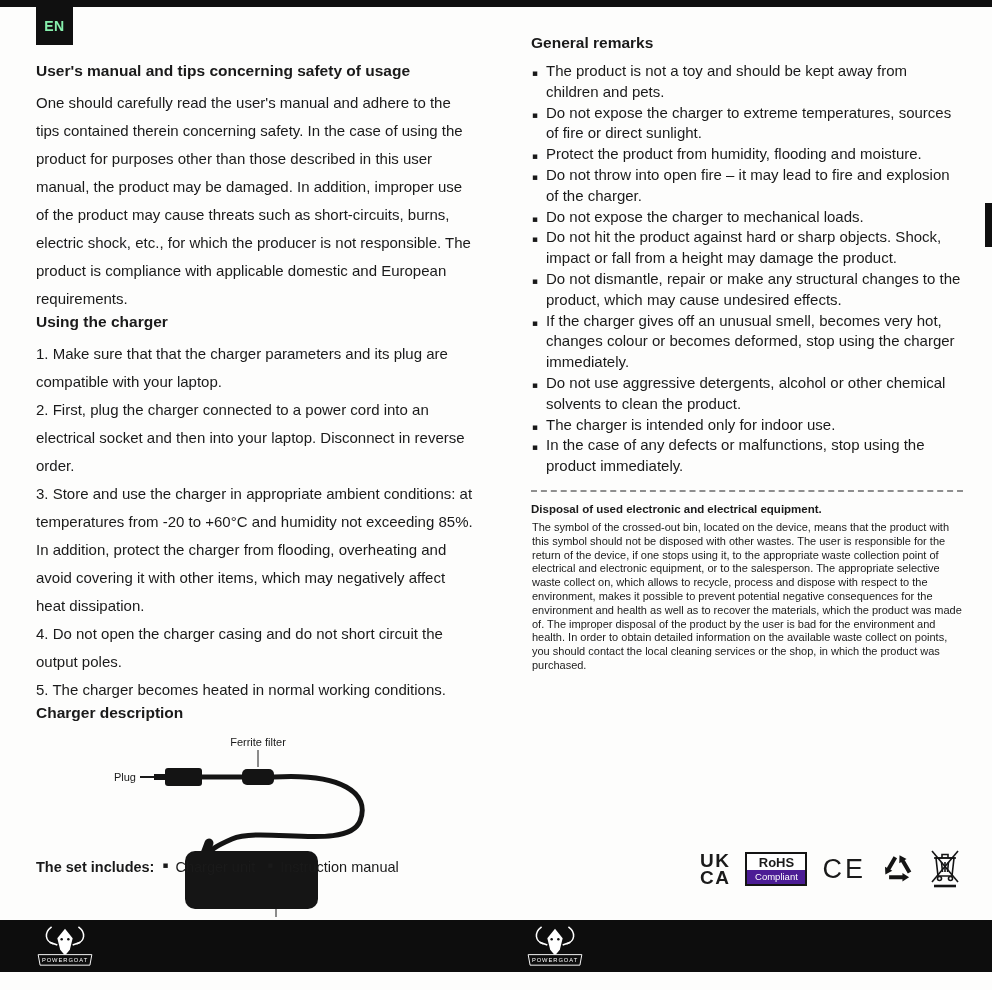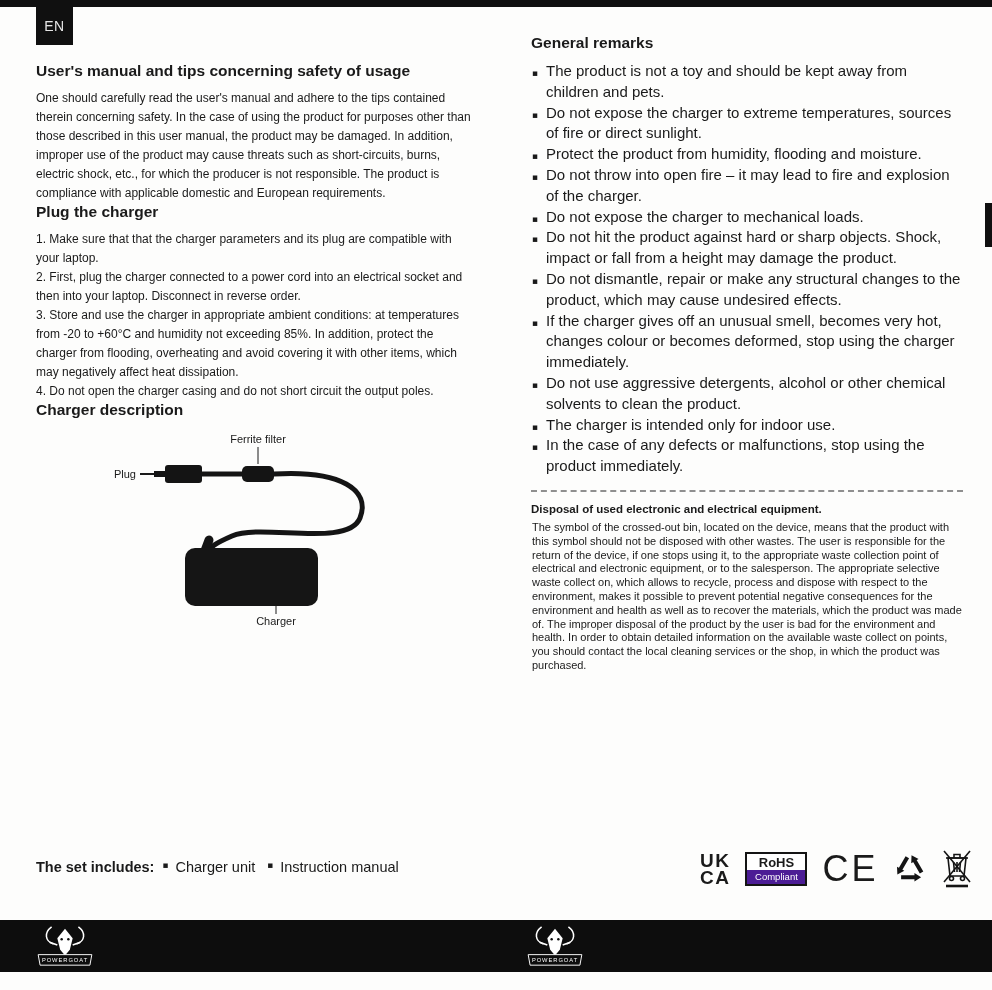--- a/index.html
+++ b/index.html
@@ -9,27 +9,27 @@
     position: relative;
     background: #fdfdfc;
     font-family: "Liberation Sans", sans-serif;
     color: #1a1a1a;
     overflow: hidden;
   }
   .top-strip { position:absolute; top:0; left:0; width:992px; height:7px; background:#101010; }
   .edge-mark { position:absolute; right:0; top:203px; width:7px; height:44px; background:#101010; }
   .lang-badge {
     position:absolute; left:36px; top:7px; width:37px; height:38px;
-    background:#101010; color:#e5e5e5; font-weight:400; font-size:14px;
+    background:#101010; color:#86efac; font-weight:700; font-size:14px;
     display:flex; align-items:center; justify-content:center; letter-spacing:.5px;
   }
   .col-left  { position:absolute; left:36px; top:62px; width:437px; }
   .col-right { position:absolute; left:531px; top:34px; width:432px; }
   h2.sec { font-size:15.5px; font-weight:700; margin:0 0 9px 0; }
-  p.body { font-size:12px; line-height:19px; margin:0; }
+  p.body { font-size:15px; line-height:28px; margin:0; }
   .safety-text { margin-bottom:13px; }
   .using-title { margin-top:14px; }
   .steps p { margin:0; }
   .charger-title { margin-top:15px; margin-bottom:2px; }
   .diagram { display:block; margin-top:4px; }
   .diagram text { font-family:"Liberation Sans", sans-serif; font-size:11px; fill:#1a1a1a; }
   .set-includes { position:absolute; left:36px; top:859px; font-size:14.5px; }
   .set-includes .lbl { font-weight:700; margin-right:8px; }
   .set-includes .itm { position:relative; padding-left:13px; margin-right:12px;margin-top:26px; }
   .set-includes .itm::before {
@@ -49,45 +49,46 @@
   .disposal-title { font-size:11.5px; font-weight:700; margin:11px 0 6px 0; }
   .disposal-text { font-size:11px; line-height:13.8px; margin:1px; }
   .badges {
     position:absolute; left:700px; top:845px; height:48px;
     display:flex; align-items:center; gap:15px;
   }
   .ukca { font-weight:700; font-size:19px; line-height:17px; letter-spacing:1.5px; }
   .rohs { border:2px solid #141414; width:62px; text-align:center; background:#fff; }
   .rohs-top { font-weight:700; font-size:13px; padding:1px 2px 0; }
   .rohs-bottom { background:#4c1d95; color:#fff; font-size:9.5px; padding:1px 2px 2px; }
-  .ce { font-size:36px; letter-spacing:3px; font-weight:500; }
+  .ce { font-size:27px; letter-spacing:3px; font-weight:500; }
   .footer { position:absolute; left:0; top:920px; width:992px; height:52px; background:#0d0d0d; }
   .logo { position:absolute; top:3px; width:58px; height:46px; }
   .logo-left   { left:36px; }
   .logo-center { left:526px; }
   .logo text { font-family:"Liberation Sans", sans-serif; }
 </style>
 </head>
 <body>
 
 <div class="top-strip"></div>
 <div class="edge-mark"></div>
 
 <div class="lang-badge">EN</div>
 
 <div class="col-left">
   <h2 class="sec">User's manual and tips concerning safety of usage</h2>
   <p class="body safety-text">One should carefully read the user's manual and adhere to the tips contained therein concerning safety. In the case of using the product for purposes other than those described in this user manual, the product may be damaged. In addition, improper use of the product may cause threats such as short-circuits, burns, electric shock, etc., for which the producer is not responsible. The product is compliance with applicable domestic and European requirements.</p>
 
-  <h2 class="sec using-title">Plug the charger</h2>
+  <h2 class="sec using-title">Using the charger</h2>
   <div class="steps">
     <p class="body">1. Make sure that that the charger parameters and its plug are compatible with your laptop.</p>
     <p class="body">2. First, plug the charger connected to a power cord into an electrical socket and then into your laptop. Disconnect in reverse order.</p>
     <p class="body">3. Store and use the charger in appropriate ambient conditions: at temperatures from -20 to +60°C and humidity not exceeding 85%. In addition, protect the charger from flooding, overheating and avoid covering it with other items, which may negatively affect heat dissipation.</p>
     <p class="body">4. Do not open the charger casing and do not short circuit the output poles.</p>
+    <p class="body">5. The charger becomes heated in normal working conditions.</p>
   </div>
 
   <h2 class="sec charger-title">Charger description</h2>
 
   <svg class="diagram" width="440" height="200" viewBox="0 0 440 200">
 
     <text x="222" y="15" text-anchor="middle">Ferrite filter</text>
     <line x1="222" y1="19" x2="222" y2="36" stroke="#1a1a1a" stroke-width="1"></line>
 
     <text x="100" y="50" text-anchor="end">Plug</text>

